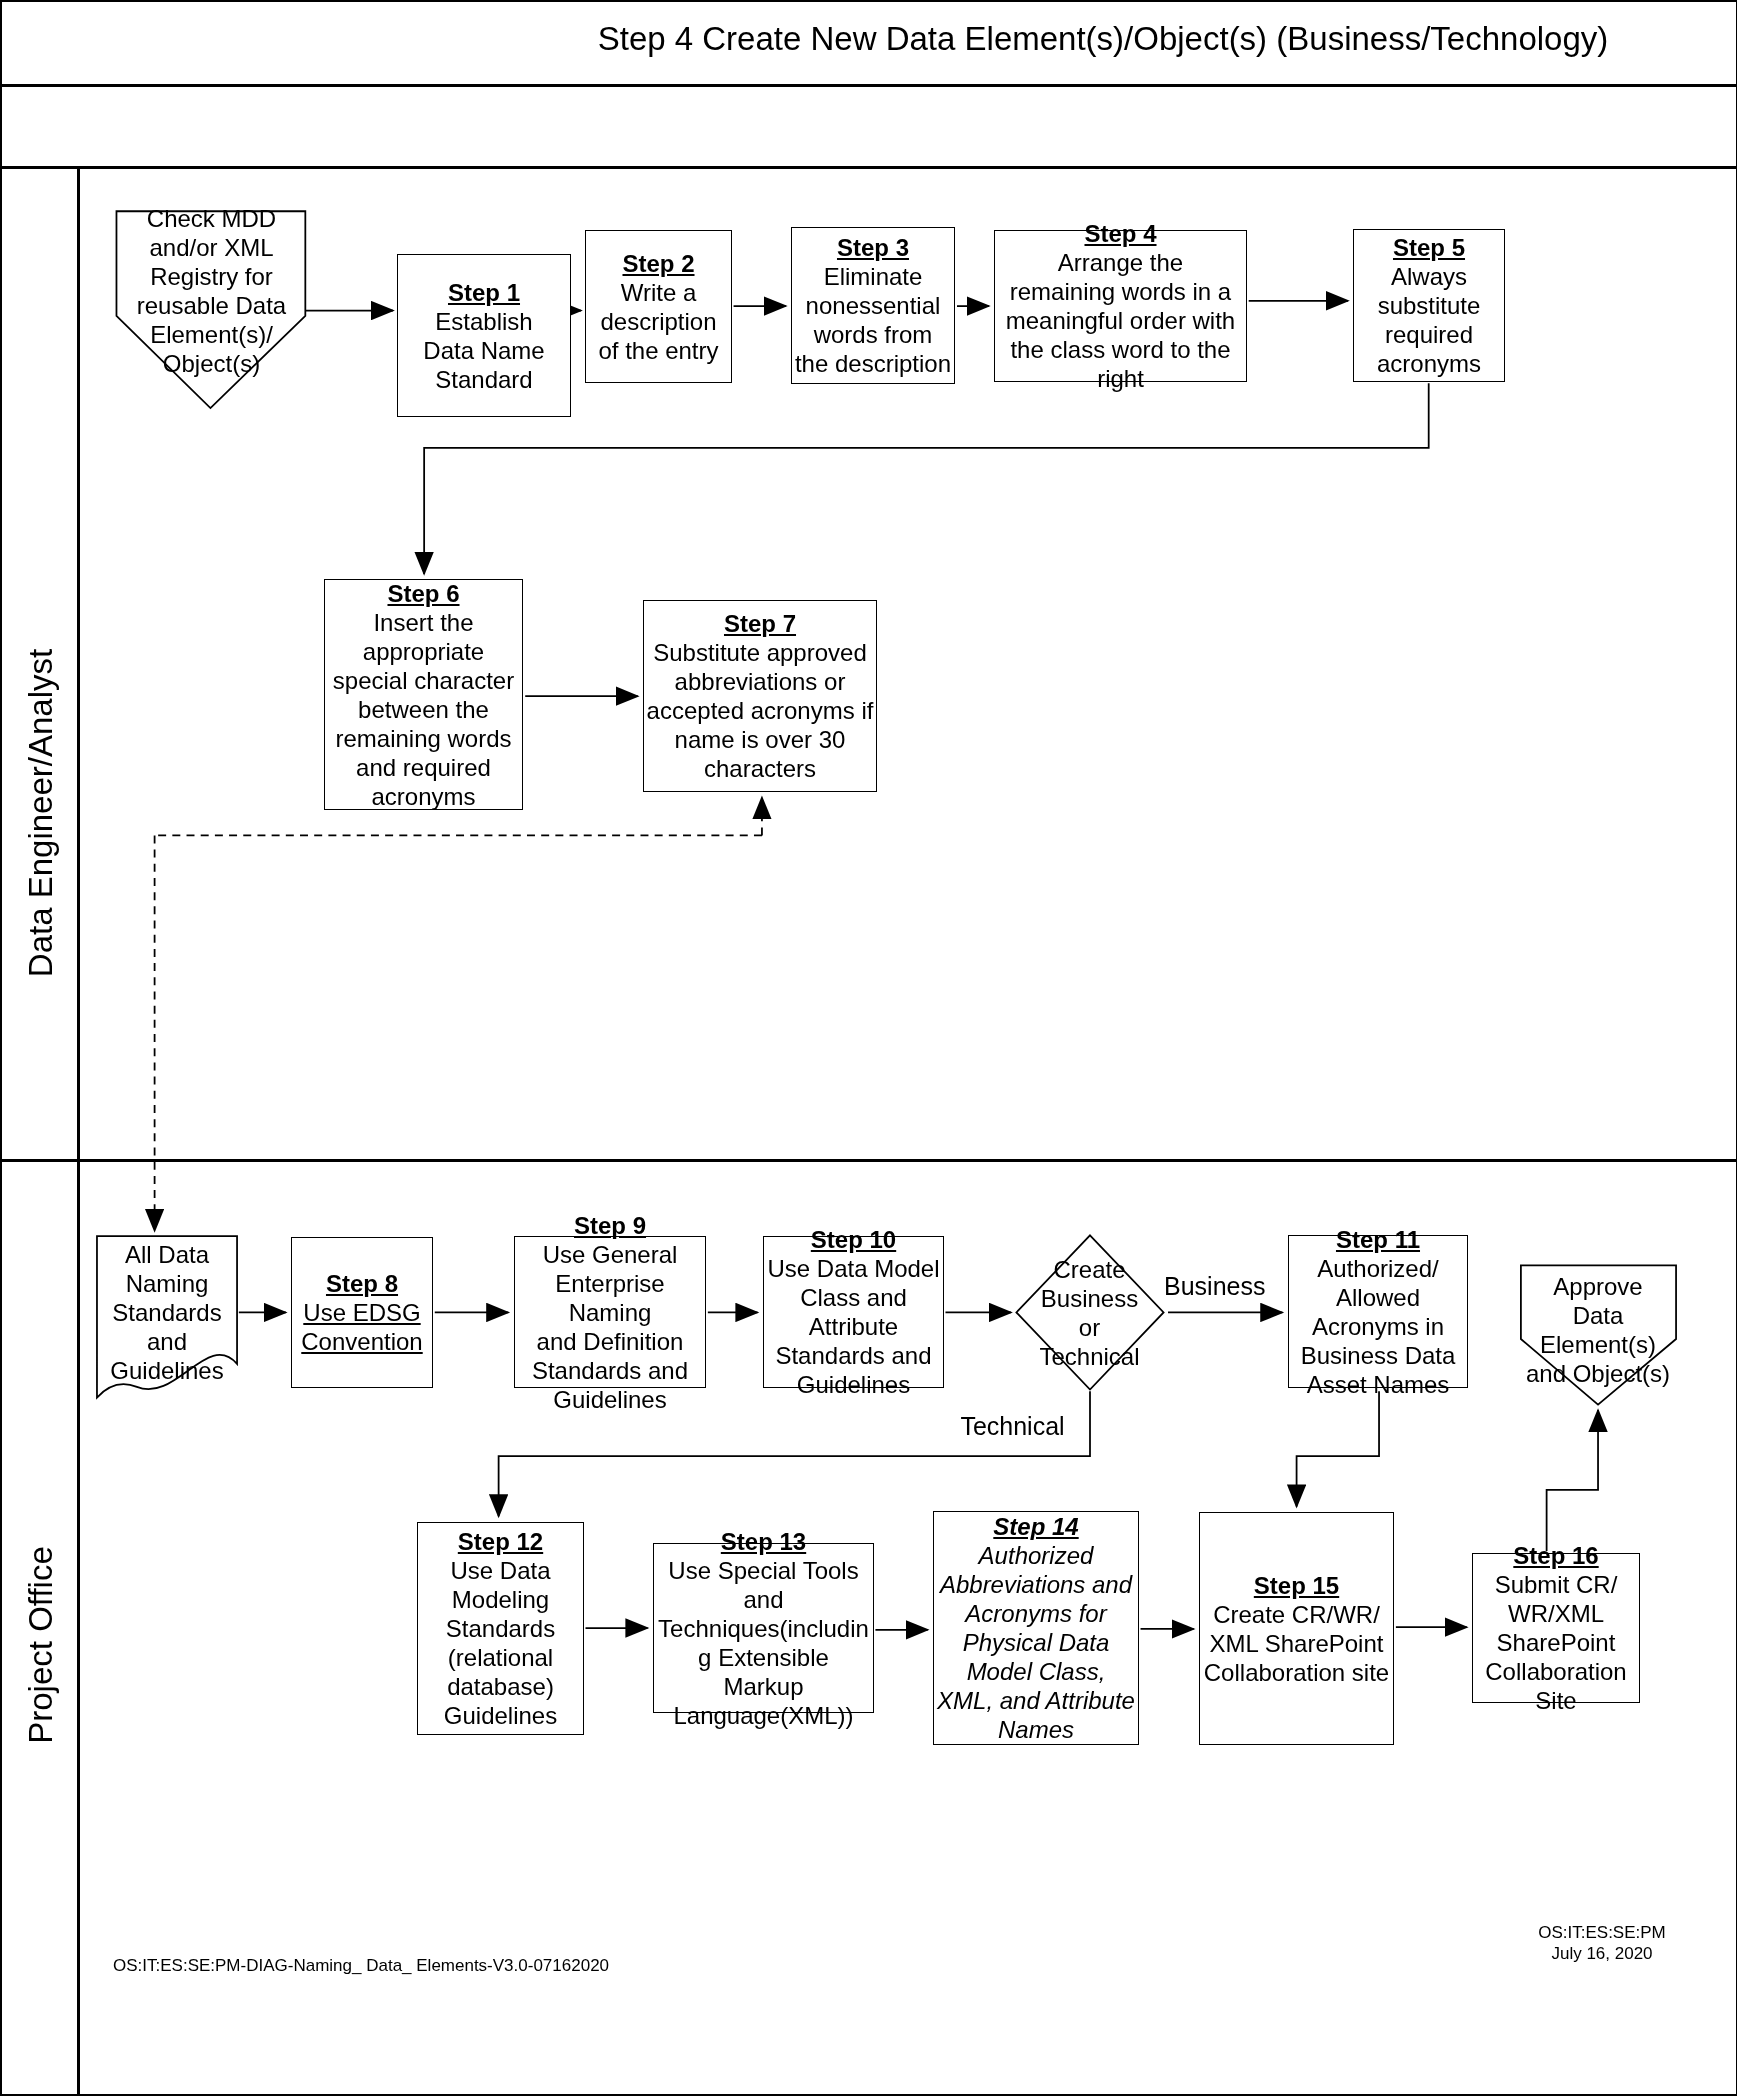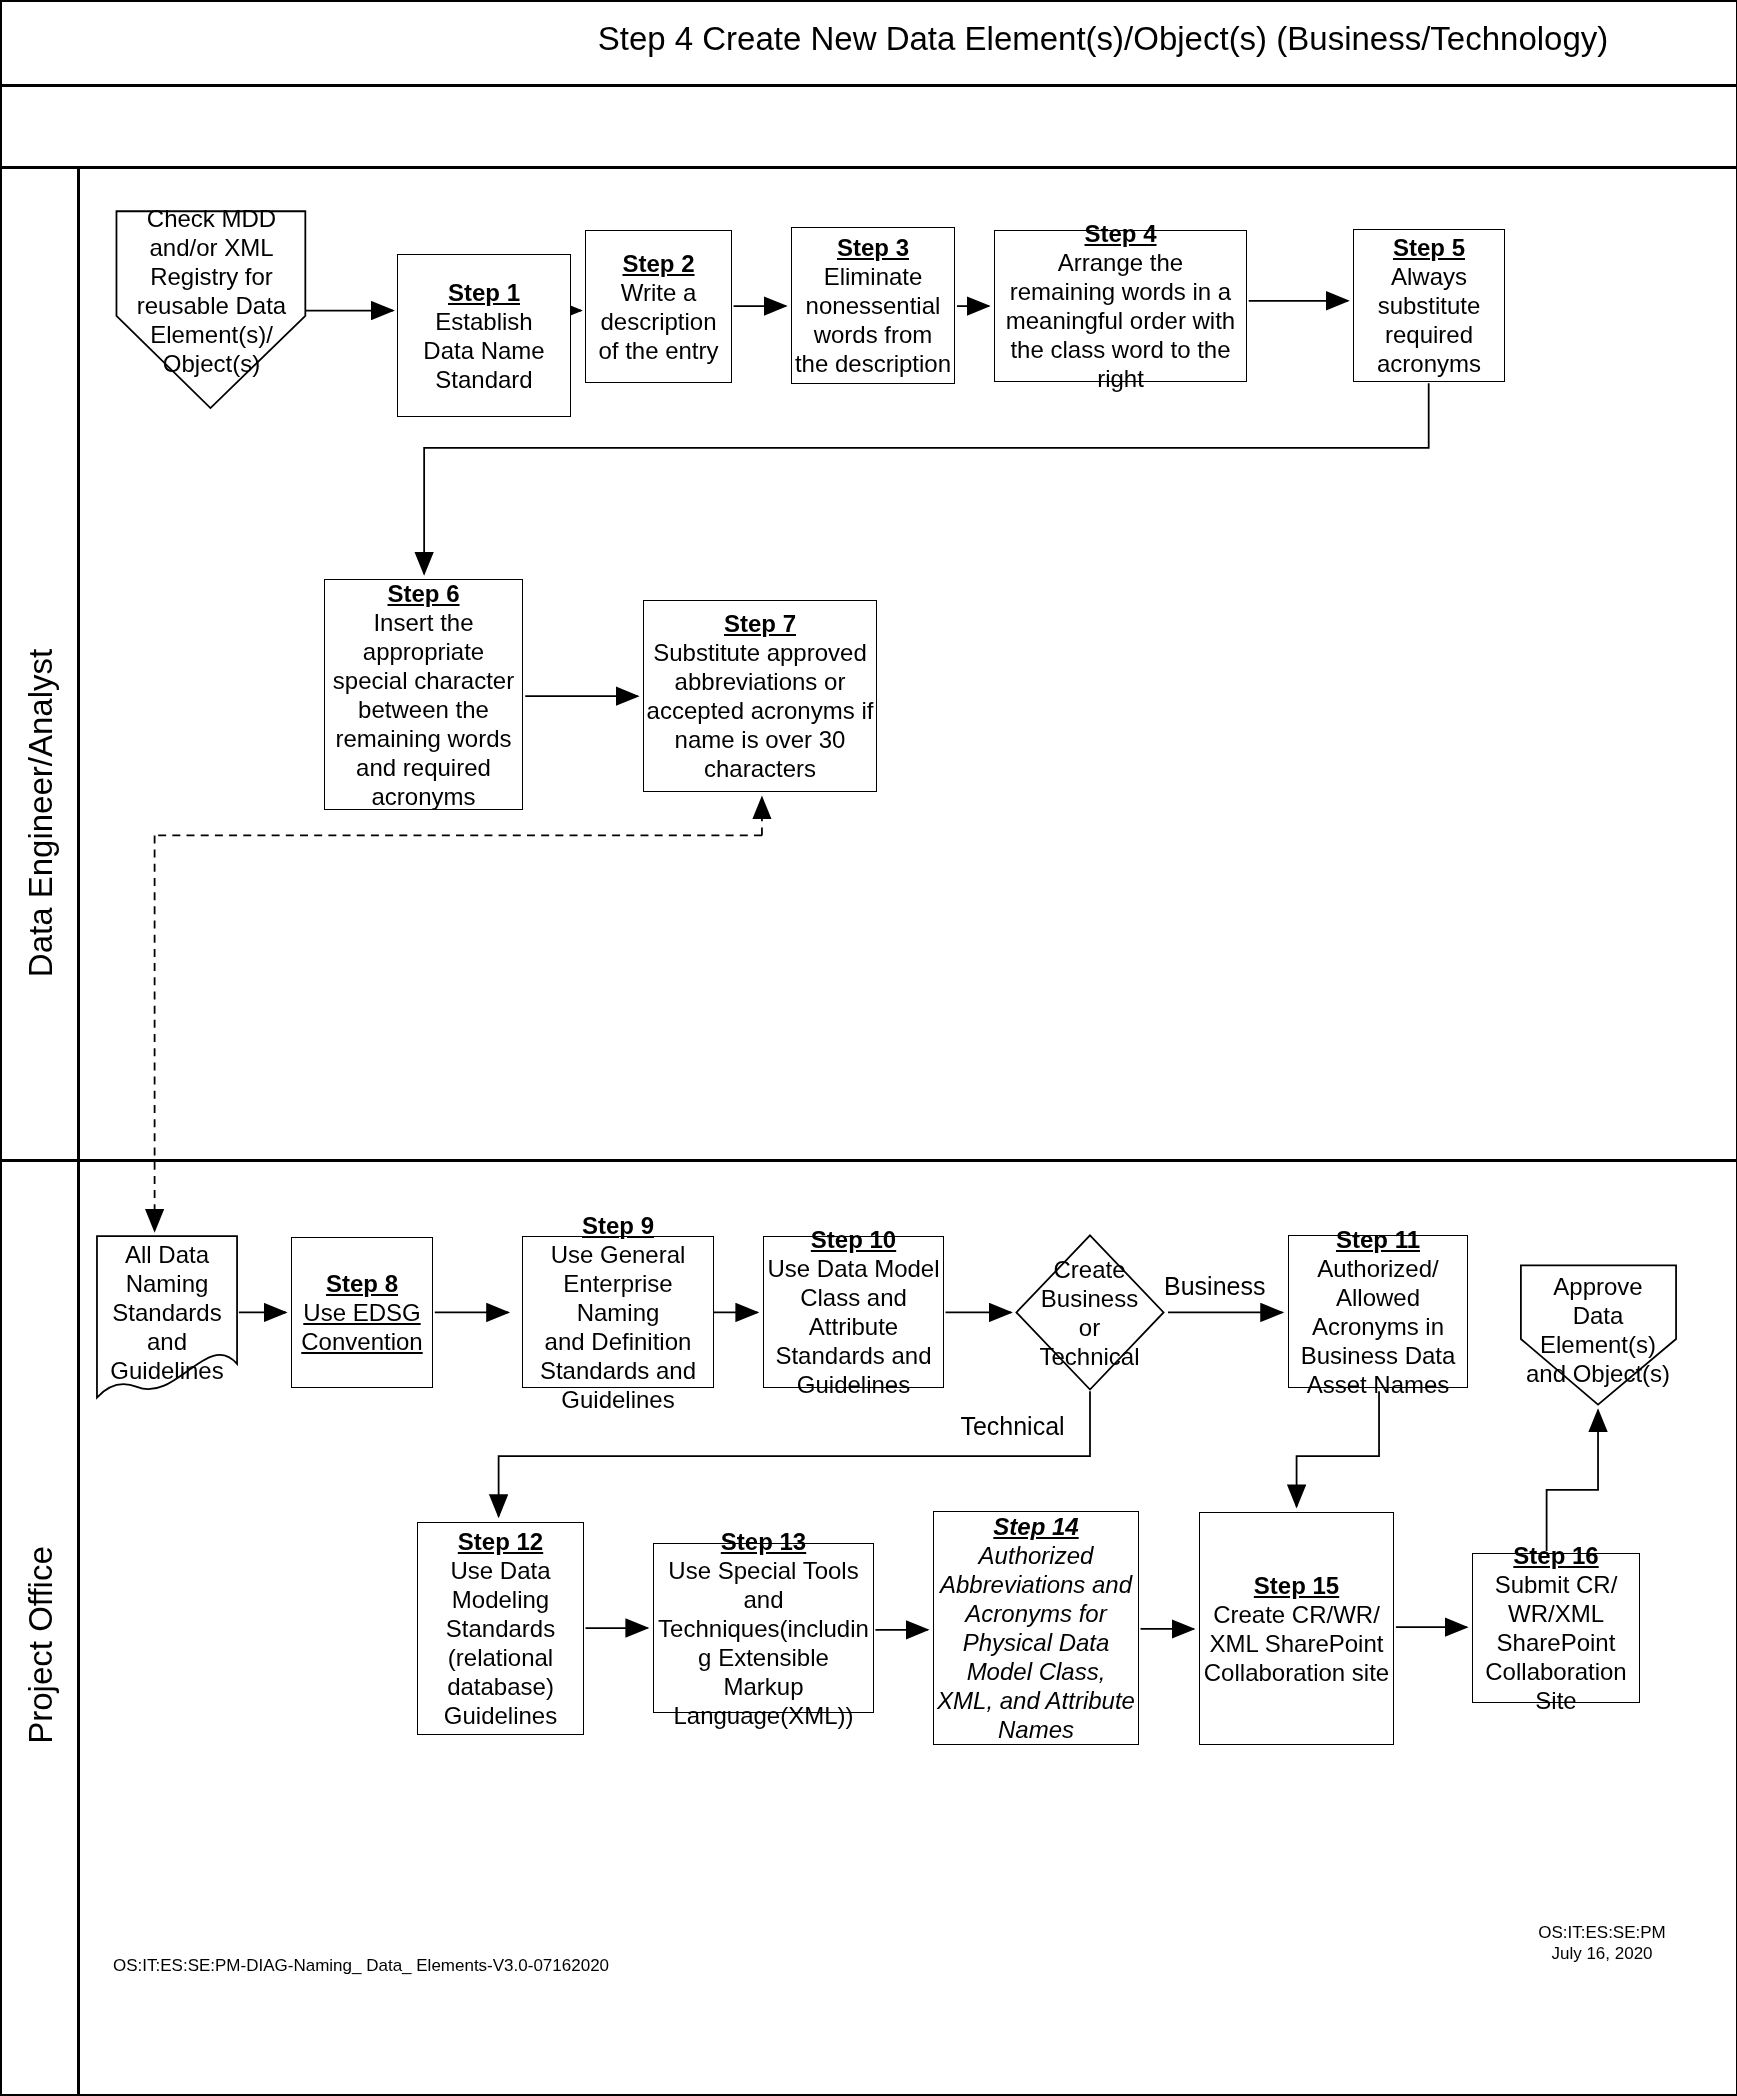--- a/index.html
+++ b/index.html
@@ -195,21 +195,21 @@
 accepted acronyms if
 name is over 30
 characters</div>
   </div>
 
   <div class="node" style="left:289px;top:1235px;width:142px;height:151px;text-decoration:underline;">
     <div class="hdr">Step 8</div>
     <div class="pre">Use EDSG
 Convention</div>
   </div>
-  <div class="node" style="left:512px;top:1234px;width:192px;height:152px;margin-left:8px;">
+  <div class="node" style="left:512px;top:1234px;width:192px;height:152px;">
     <div class="hdr">Step 9</div>
     <div class="pre">Use General
 Enterprise Naming
 and Definition
 Standards and
 Guidelines</div>
   </div>
   <div class="node" style="left:761px;top:1234px;width:181px;height:152px;">
     <div class="hdr">Step 10</div>
     <div class="pre">Use Data Model

